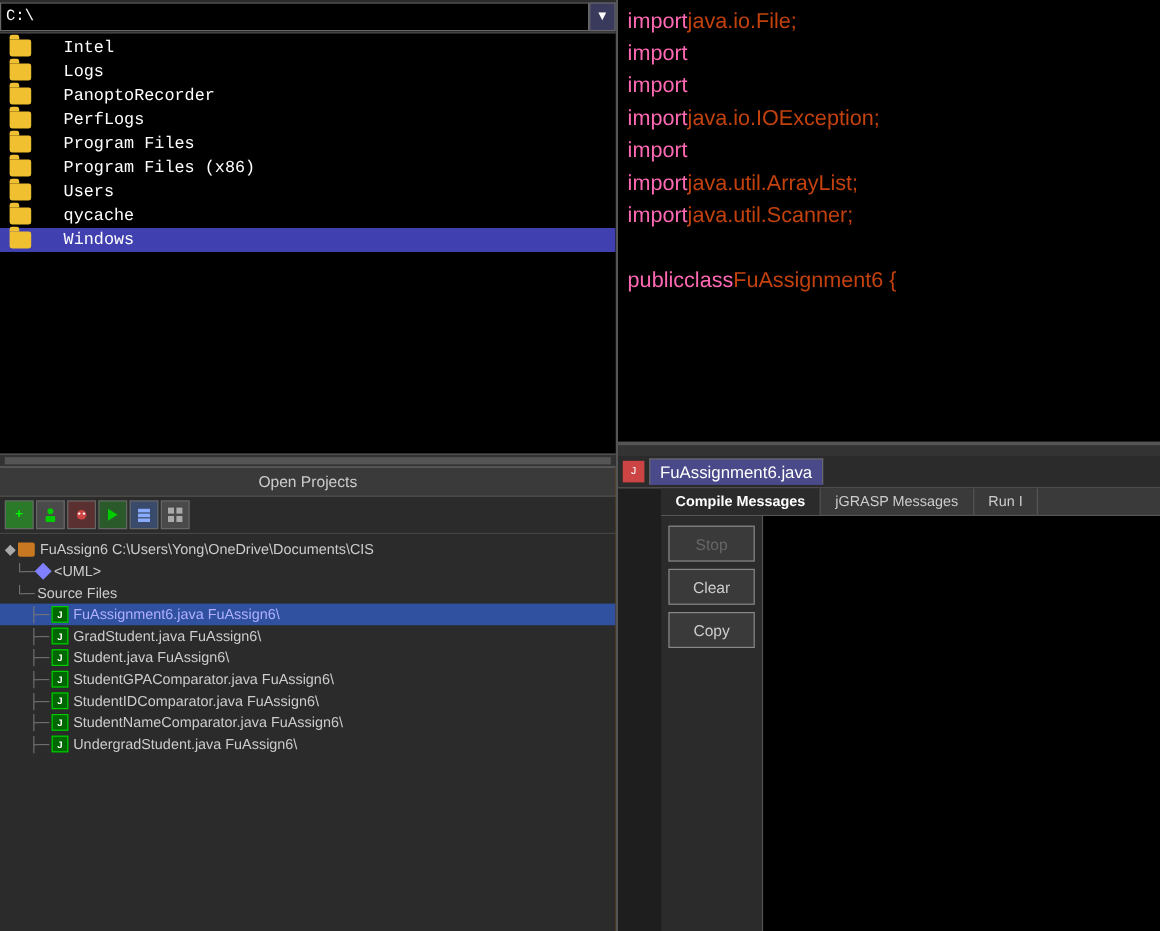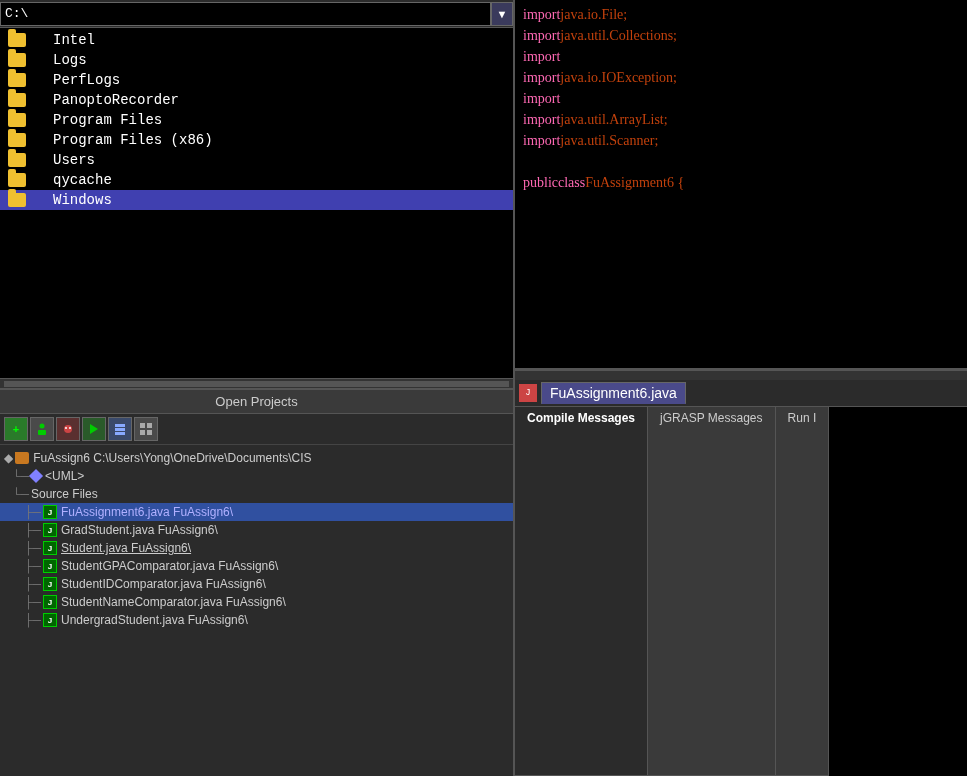--- a/index.html
+++ b/index.html
@@ -202,24 +202,24 @@
       height: 370px;
       background: #000;
       overflow-y: auto;
       overflow-x: auto;
       padding: 4px 8px;
       border-bottom: 2px solid #555;
     }
 
     .code-line {
       display: flex;
-      font-size: 14px;
+      font-size: 18px;
       line-height: 1.5;
       white-space: pre;
-      font-family: Liberation Serif, serif;
+      font-family: Liberation Sans, sans-serif;
     }
 
     .kw { color: #ff69b4; }
     .id { color: #c2410c; }
 
     
     .h-scrollbar {
       height: 10px;
       background: #333;
       border-top: 1px solid #555;
@@ -261,21 +261,22 @@
 
     .tab.active {
       background: #4a4a8a;
       border-bottom-color: #4a4a8a;
     }
 
     
     .messages-panel {
       flex: 1;
       display: flex;
-      flex-direction: row;
+      flex-direction: column;
+      padding-left: 36px;
     }
 
     .messages-tabs {
       display: flex;
       background: #3a3a3a;
       border-bottom: 1px solid #555;
     }
 
     .msg-tab {
       padding: 4px 12px;
@@ -349,25 +350,25 @@
     <div class="file-item">
           <span class="folder-icon"></span>
           <span>Intel</span>
         </div>
         <div class="file-item">
           <span class="folder-icon"></span>
           <span>Logs</span>
         </div>
         <div class="file-item">
           <span class="folder-icon"></span>
+          <span>PanoptoRecorder</span>
+        </div>
+        <div class="file-item">
+          <span class="folder-icon"></span>
           <span>PerfLogs</span>
-        </div>
-        <div class="file-item">
-          <span class="folder-icon"></span>
-          <span>PanoptoRecorder</span>
         </div>
         <div class="file-item">
           <span class="folder-icon"></span>
           <span>Program Files</span>
         </div>
         <div class="file-item">
           <span class="folder-icon"></span>
           <span>Program Files (x86)</span>
         </div>
         <div class="file-item">
@@ -452,21 +453,21 @@
           <span style="color: rgb(176, 176, 255);">FuAssignment6.java    FuAssign6\</span>
         </div>
         <div class="tree-item tree-indent-2">
           <span style="color: rgb(119, 119, 119); margin-right: 2px;">├─ </span>
           <span style="display: inline-flex; align-items: center; justify-content: center; width: 14px; height: 14px; background: rgb(0, 102, 0); border: 1px solid rgb(0, 204, 0); margin-right: 4px; font-size: 8px; color: rgb(255, 255, 255); font-weight: bold; flex-shrink: 0;">J</span>
           <span style="color: rgb(204, 204, 204);">GradStudent.java   FuAssign6\</span>
         </div>
         <div class="tree-item tree-indent-2">
           <span style="color: rgb(119, 119, 119); margin-right: 2px;">├─ </span>
           <span style="display: inline-flex; align-items: center; justify-content: center; width: 14px; height: 14px; background: rgb(0, 102, 0); border: 1px solid rgb(0, 204, 0); margin-right: 4px; font-size: 8px; color: rgb(255, 255, 255); font-weight: bold; flex-shrink: 0;">J</span>
-          <span style="color: rgb(204, 204, 204); text-decoration: underline;">Student.java   FuAssign6\</span>
+          <span style="color: rgb(204, 204, 204);">Student.java   FuAssign6\</span>
         </div>
         <div class="tree-item tree-indent-2">
           <span style="color: rgb(119, 119, 119); margin-right: 2px;">├─ </span>
           <span style="display: inline-flex; align-items: center; justify-content: center; width: 14px; height: 14px; background: rgb(0, 102, 0); border: 1px solid rgb(0, 204, 0); margin-right: 4px; font-size: 8px; color: rgb(255, 255, 255); font-weight: bold; flex-shrink: 0;">J</span>
           <span style="color: rgb(204, 204, 204);">StudentGPAComparator.java   FuAssign6\</span>
         </div>
         <div class="tree-item tree-indent-2">
           <span style="color: rgb(119, 119, 119); margin-right: 2px;">├─ </span>
           <span style="display: inline-flex; align-items: center; justify-content: center; width: 14px; height: 14px; background: rgb(0, 102, 0); border: 1px solid rgb(0, 204, 0); margin-right: 4px; font-size: 8px; color: rgb(255, 255, 255); font-weight: bold; flex-shrink: 0;">J</span>
           <span style="color: rgb(204, 204, 204);">StudentIDComparator.java   FuAssign6\</span>
@@ -483,21 +484,21 @@
         </div>
       </div>
   </div>
 </div>
 
 <div class="right-panel">
 
   <div class="code-editor">
 
   <div class="code-line">   <span class="kw">import</span> <span class="id">java.io.File;</span></div>
-      <div class="code-line">   <span class="kw">import</span> <span class="id">java.util.Collections;</span></div>
+      <div class="code-line">   <span class="kw">import</span> </div>
       <div class="code-line">   <span class="kw">import</span> </div>
       <div class="code-line">   <span class="kw">import</span> <span class="id">java.io.IOException;</span></div>
       <div class="code-line">   <span class="kw">import</span> </div>
       <div class="code-line">   <span class="kw">import</span> <span class="id">java.util.ArrayList;</span></div>
       <div class="code-line">   <span class="kw">import</span> <span class="id">java.util.Scanner;</span></div>
       <div class="code-line">&nbsp;</div>
       <div class="code-line">   <span class="kw">public</span> <span class="kw">class</span> <span class="id">FuAssignment6 {</span></div>
     </div>
 
   <div class="h-scrollbar"></div>
@@ -511,16 +512,21 @@
 
   <div class="messages-panel">
     <div class="messages-tabs">
 
     <div class="msg-tab active">Compile Messages</div>
         <div class="msg-tab">jGRASP Messages</div>
         <div class="msg-tab">Run I</div>
       </div>
 
     <div class="messages-content">
+      <div class="messages-buttons">
+        <button class="msg-btn disabled">Stop</button>
+        <button class="msg-btn">Clear</button>
+        <button class="msg-btn">Copy</button>
+      </div>
       <div class="messages-output"></div>
     </div>
   </div>
 </div>
 
 </body></html>

